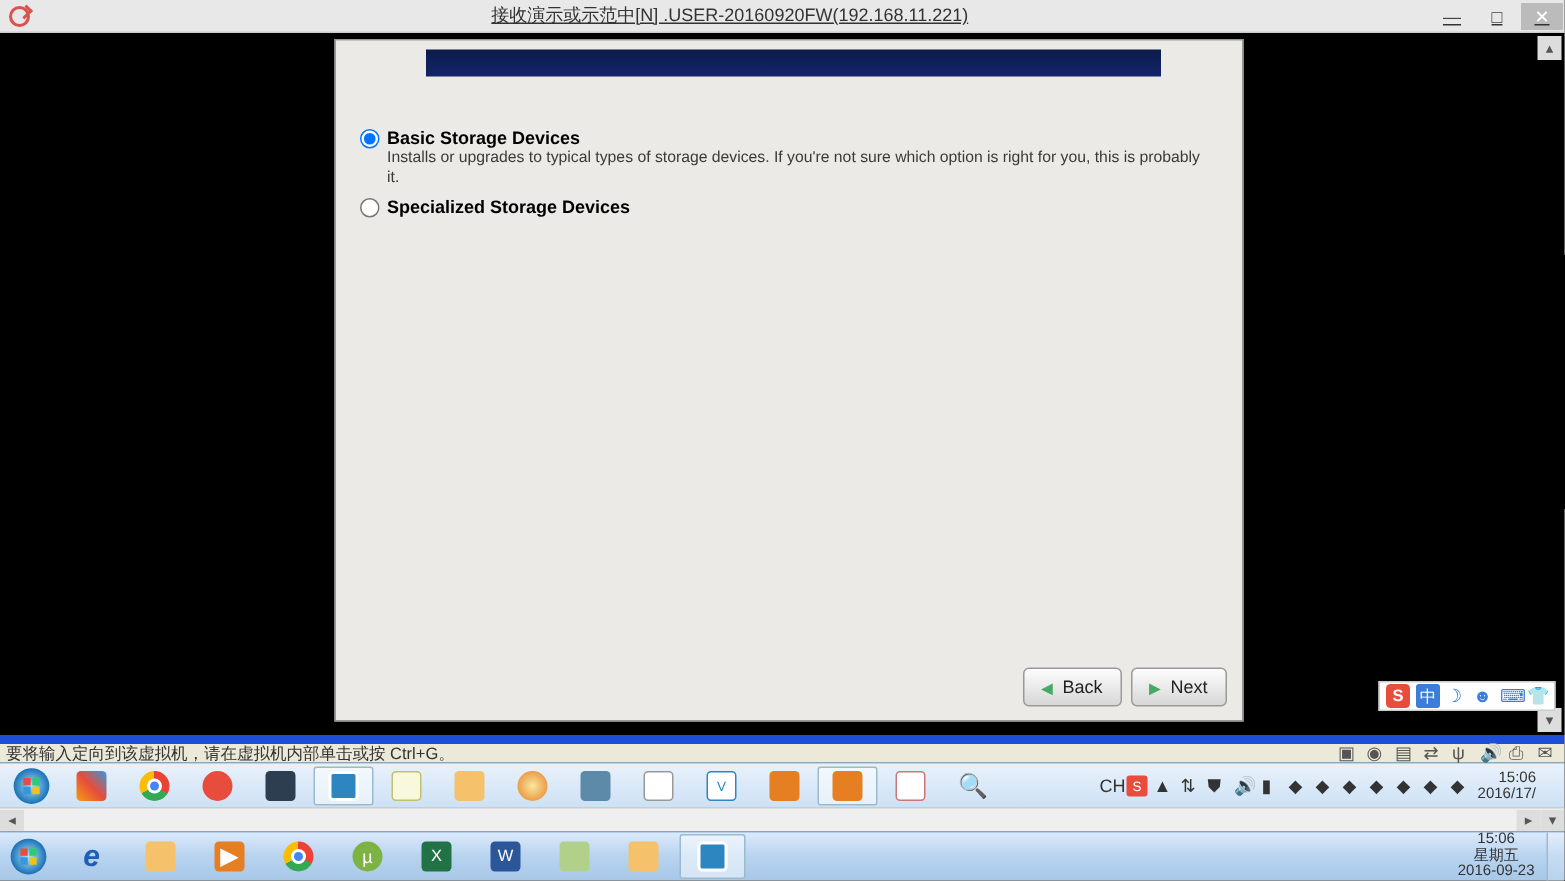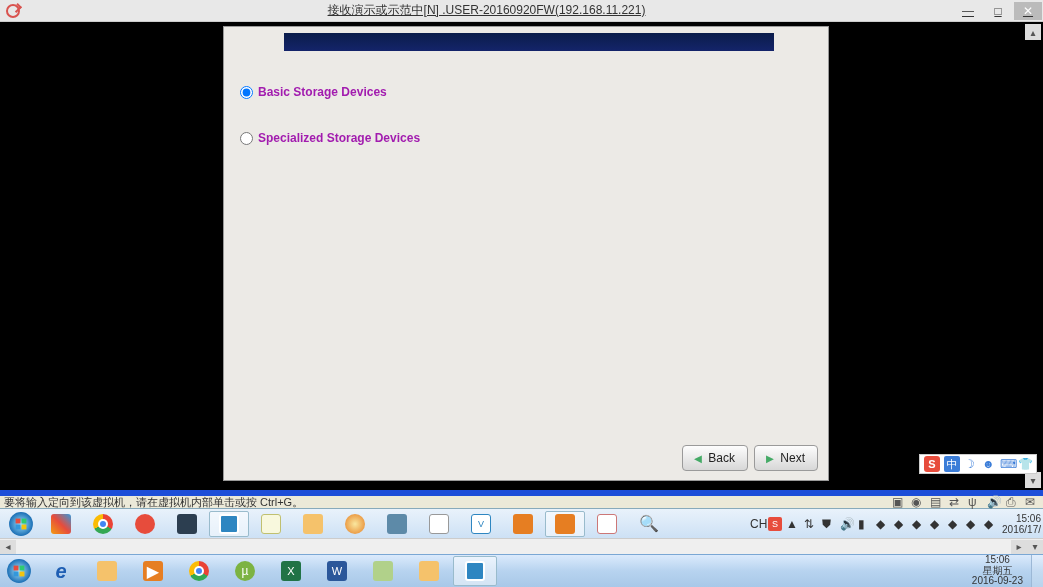--- a/index.html
+++ b/index.html
@@ -55,21 +55,21 @@
 .installer .question {
   position: absolute; left: 4px; top: 38px; font-size: 12.5px; color: #222;
 }
 .installer .opt {
   position: absolute; left: 16px; width: 560px; font-size: 11px; color: #333;
 }
 .installer .opt.basic { top: 58px; }
 .installer .opt.spec  { top: 104px; }
 .installer .opt input[type=radio] { float: left; margin-top: 1px; }
 .installer .opt .opt-body { margin-left: 18px; }
-.installer .opt .opt-title { font-weight: bold; color: #a21caf; font-size: 12px; }
+.installer .opt .opt-title { font-weight: bold; color: #000000; font-size: 12px; }
 .installer .opt .opt-desc { font-size: 10.5px; color: #3a3a3a; line-height: 1.25; }
 
 .installer .nav-btn {
   position: absolute; bottom: 9px; height: 26px; padding: 0 12px 0 8px;
   border: 1px solid #9a9a9a; border-radius: 4px;
   background: linear-gradient(#fdfdfd, #d7d7d7);
   display: flex; align-items: center; gap: 4px; font-size: 12px; color: #222;
 }
 .installer .nav-btn.back { right: 80px; }
 .installer .nav-btn.next { right: 10px; }
@@ -114,21 +114,21 @@
 }
 .start-orb svg { width: 26px; height: 26px; }
 .task-icon {
   width: 40px; height: 26px; margin: 0 1px; border-radius: 2px;
   display: flex; align-items: center; justify-content: center; font-size: 16px;
   border: 1px solid transparent;
 }
 .task-icon.active { background: rgba(255,255,255,0.5); border: 1px solid #9bc; }
 .taskbar1 .tray {
   margin-left: auto; display: flex; align-items: center; gap: 4px;
-  padding-right: 2px; font-size: 10px; color: #333;
+  padding-right: 19px; font-size: 10px; color: #333;
 }
 .taskbar1 .tray .mini { width: 14px; height: 14px; font-size: 12px; }
 .taskbar1 .clock { text-align: right; line-height: 1.1; font-size: 10px; }
 
 
 .hscroll {
   height: 16px; background: #efefef; border-top: 1px solid #ccc;
   display: flex; align-items: center;
 }
 .hscroll .hbtn {
@@ -177,20 +177,21 @@
   <div class="scrollbar-up">▴</div>
   <div class="scrollbar-down">▾</div>
 
   <div class="installer">
     <div class="top-banner"></div>
 
     <div class="opt basic">
       <input type="radio" checked="" style="">
       <div class="opt-body">
         <div class="opt-title">Basic Storage Devices</div>
+        <div class="opt-desc">Installs or upgrades to typical types of storage devices.  If you're not sure which option is right for you, this is probably it.</div>
       </div>
     </div>
 
     <div class="opt spec">
       <input type="radio" style="">
       <div class="opt-body">
         <div class="opt-title">Specialized Storage Devices</div>
       </div>
     </div>
 

